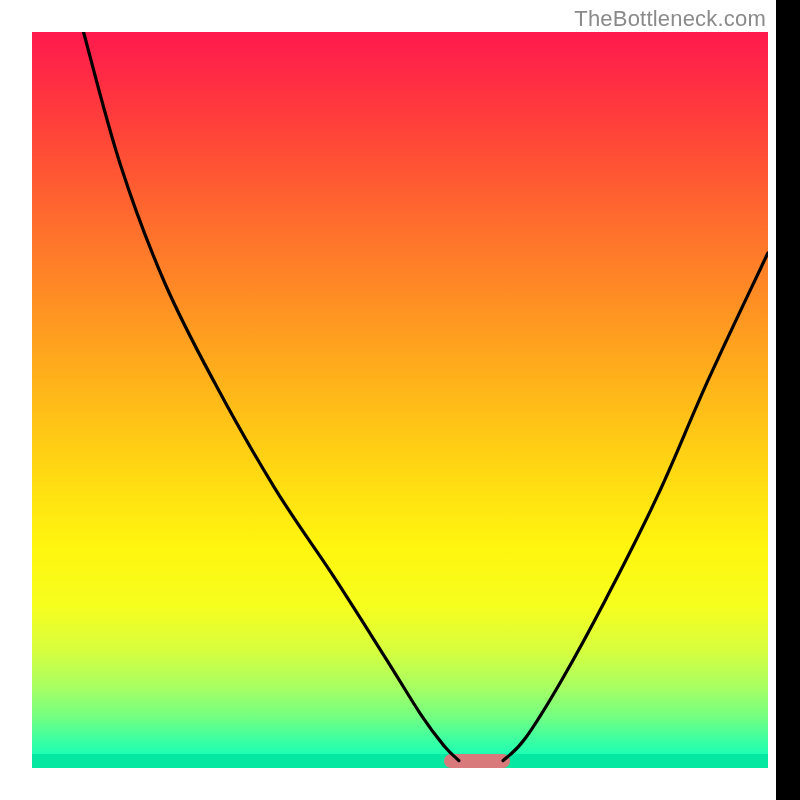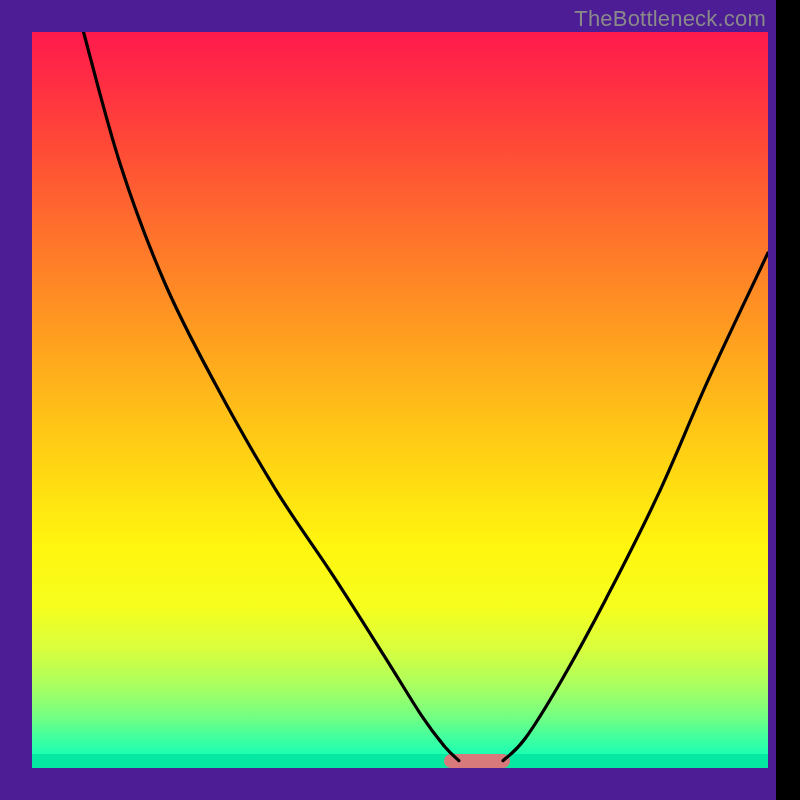--- a/index.html
+++ b/index.html
@@ -7,21 +7,21 @@
     padding: 0;
     width: 800px;
     height: 800px;
     background: #000;
     overflow: hidden;
   }
   .frame {
     position: relative;
     width: 776px;
     height: 800px;
-    background: #4c1d95;
+    background: #ffffff;
   }
   .plot-area {
     position: absolute;
     left: 32px;
     top: 32px;
     width: 736px;
     height: 736px;
     background: linear-gradient(to bottom,
       #ff1a4d 0%,
       #ff2b44 6%,

